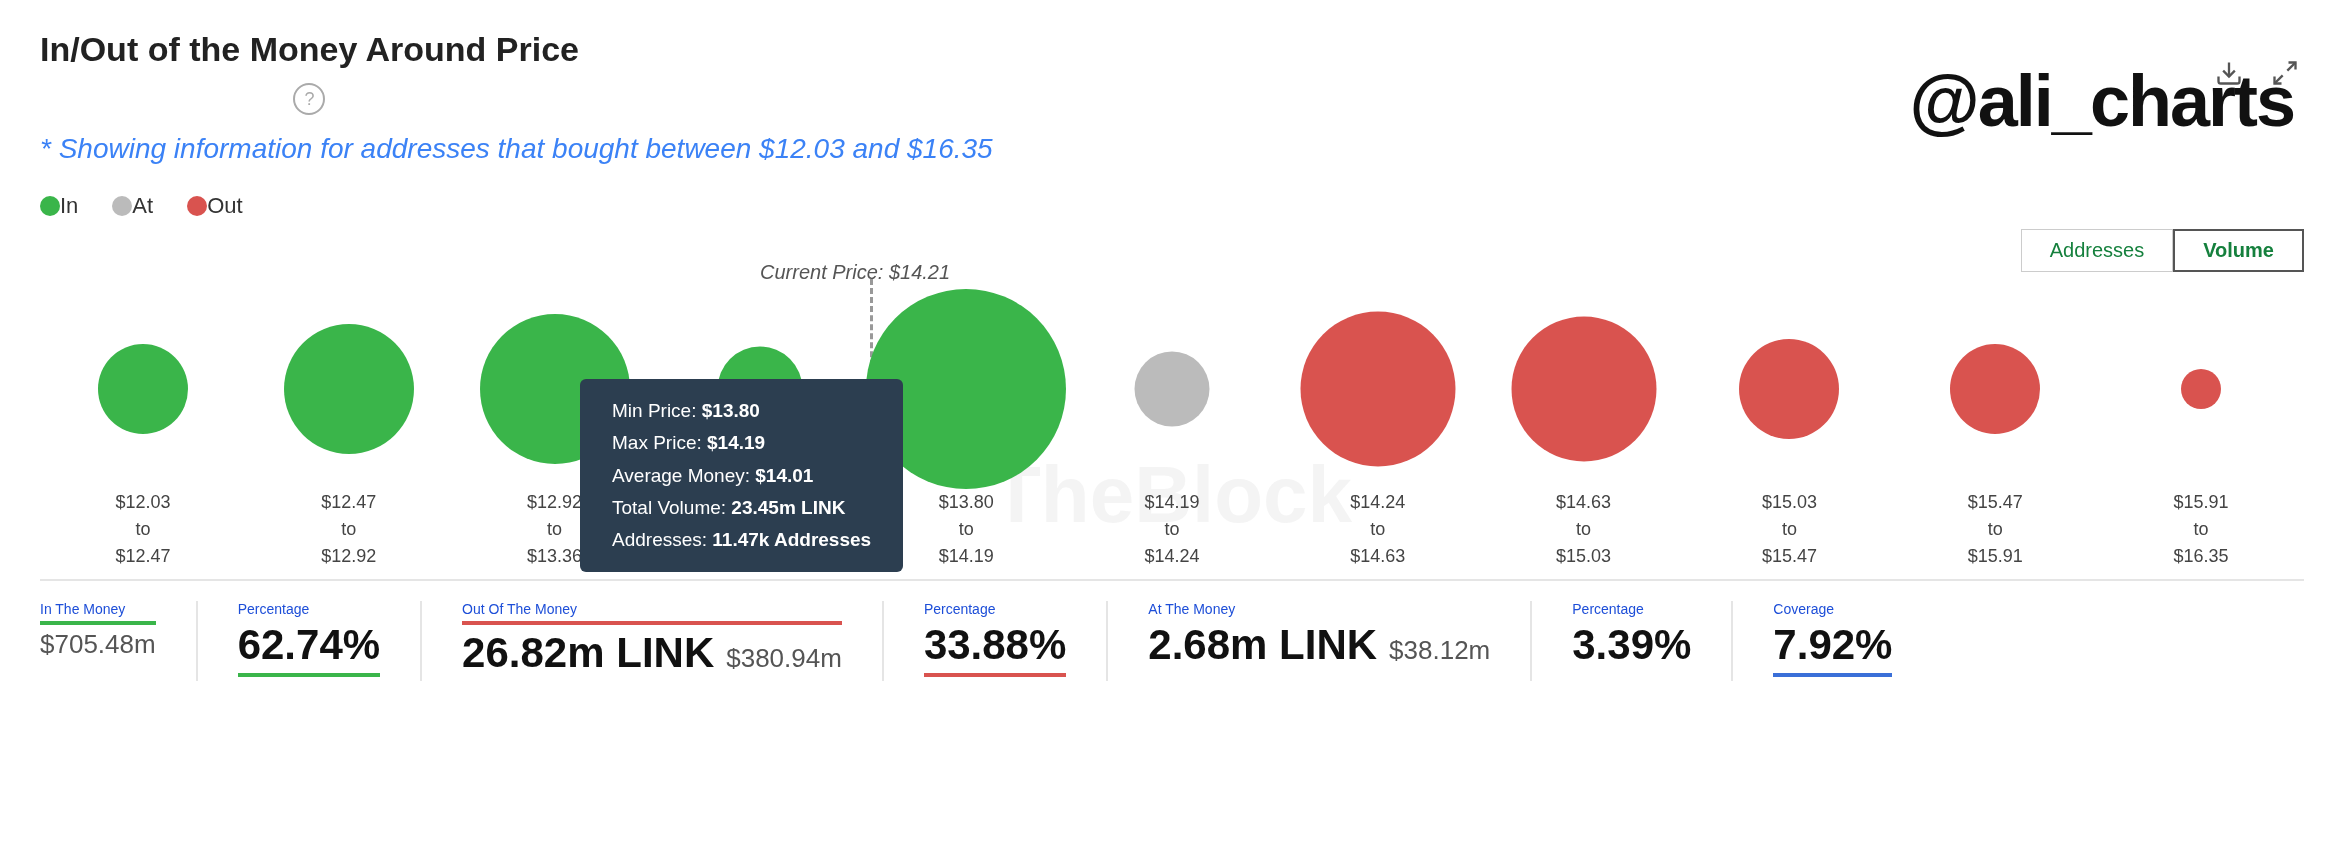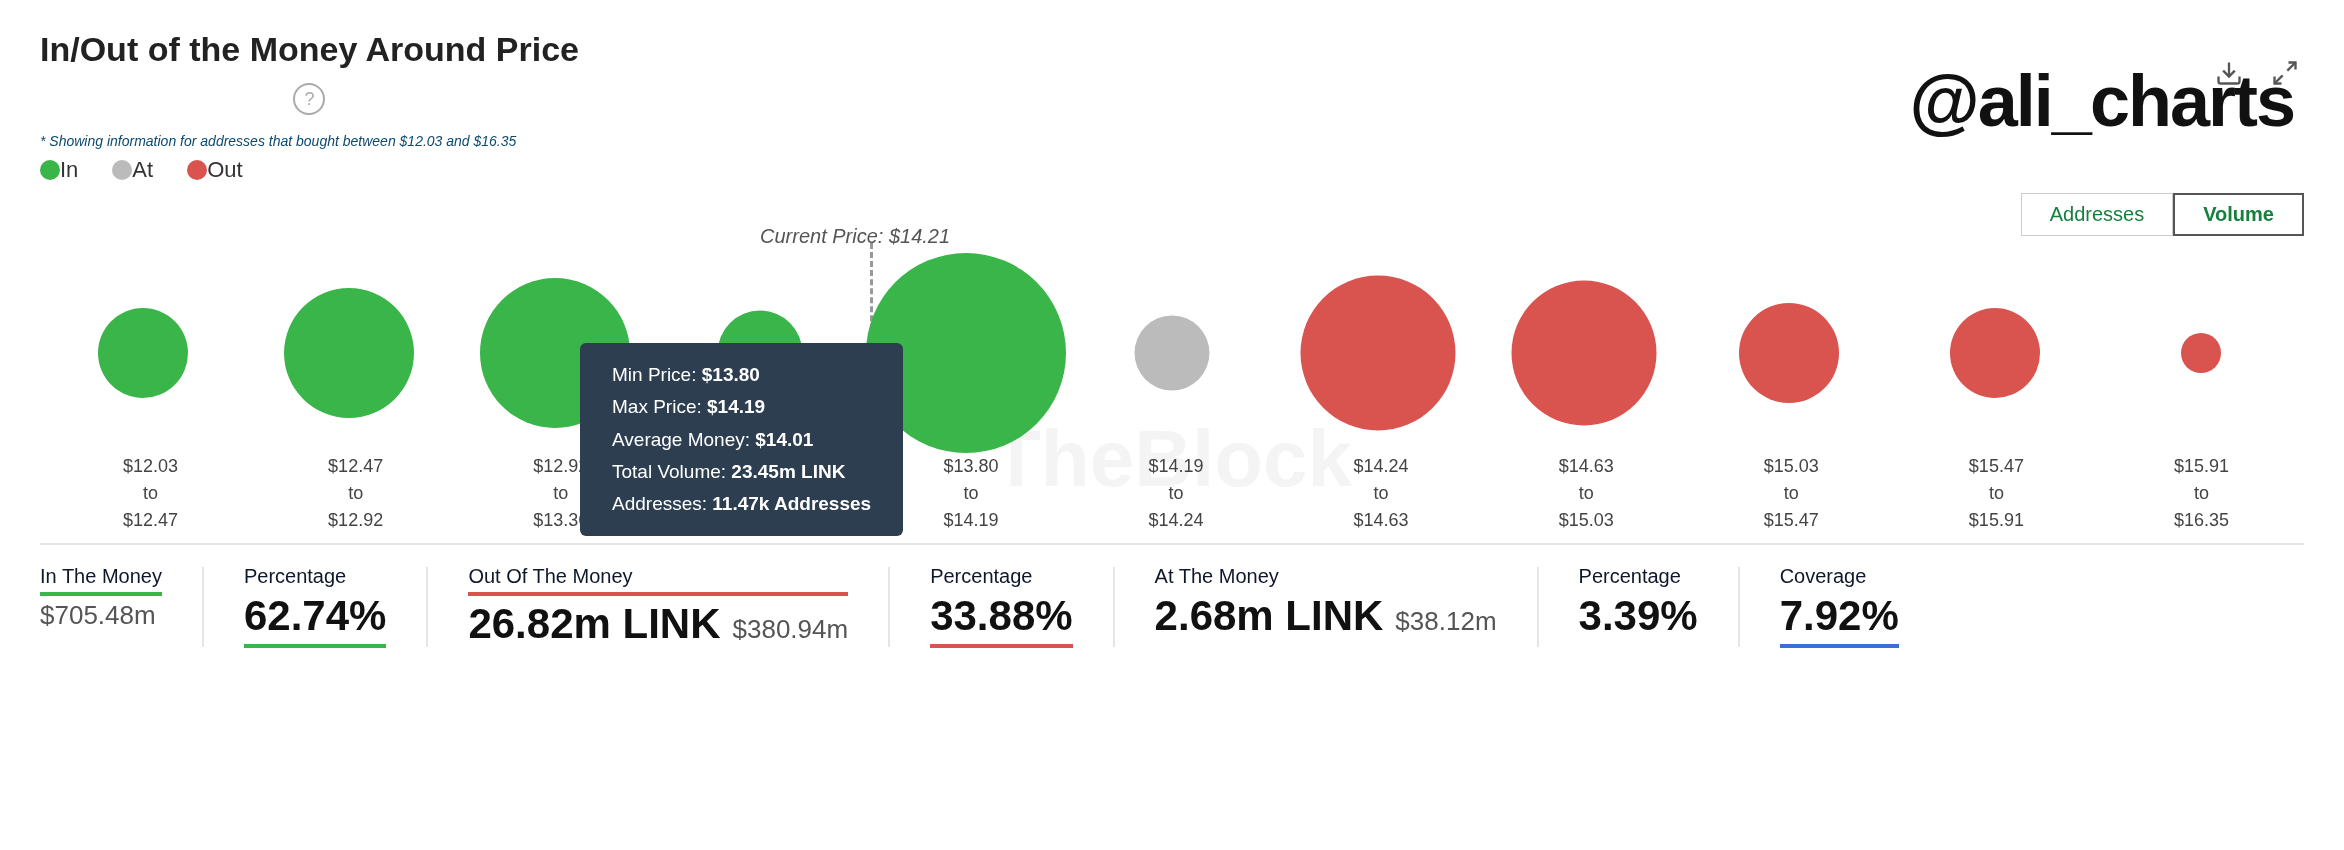--- a/index.html
+++ b/index.html
@@ -54,24 +54,24 @@
     .icon-btn {
       width: 38px;
       height: 38px;
       cursor: pointer;
       color: #555;
       display: flex;
       align-items: center;
       justify-content: center;
     }
     .subtitle {
-      font-size: 14px;
-      color: #0c4a6e;
+      font-size: 28px;
+      color: #3b82f6;
       font-style: italic;
-      margin-bottom: 8px;
+      margin-bottom: 28px;
     }
     .watermark {
       position: absolute;
       top: 60px;
       right: 50px;
       font-size: 72px;
       font-weight: 900;
       color: #111;
       letter-spacing: -2px;
     }
@@ -159,21 +159,21 @@
       top: 50%;
       left: 50%;
       transform: translate(-50%, -50%);
     }
     .bubble.green { background: #3ab54a; }
     .bubble.red { background: #d9534f; }
     .bubble.gray { background: #bbb; }
     .price-labels {
       position: absolute;
       bottom: 0;
-      left: 8px;
+      left: 0;
       right: 0;
       display: flex;
       height: 80px;
     }
     .price-col {
       flex: 1;
       display: flex;
       flex-direction: column;
       align-items: center;
       justify-content: flex-start;
@@ -203,22 +203,22 @@
       border-top: 2px solid #e5e5e5;
       padding-top: 20px;
     }
     .stat-block {
       display: flex;
       flex-direction: column;
       gap: 4px;
       padding-right: 40px;
     }
     .stat-label {
-      font-size: 20px;
-      color: #0f172a;
+      font-size: 14px;
+      color: #1d4ed8;
       font-weight: 400;
     }
     .stat-value-row {
       display: flex;
       align-items: baseline;
       gap: 12px;
     }
     .stat-value {
       font-size: 42px;
       font-weight: 700;

